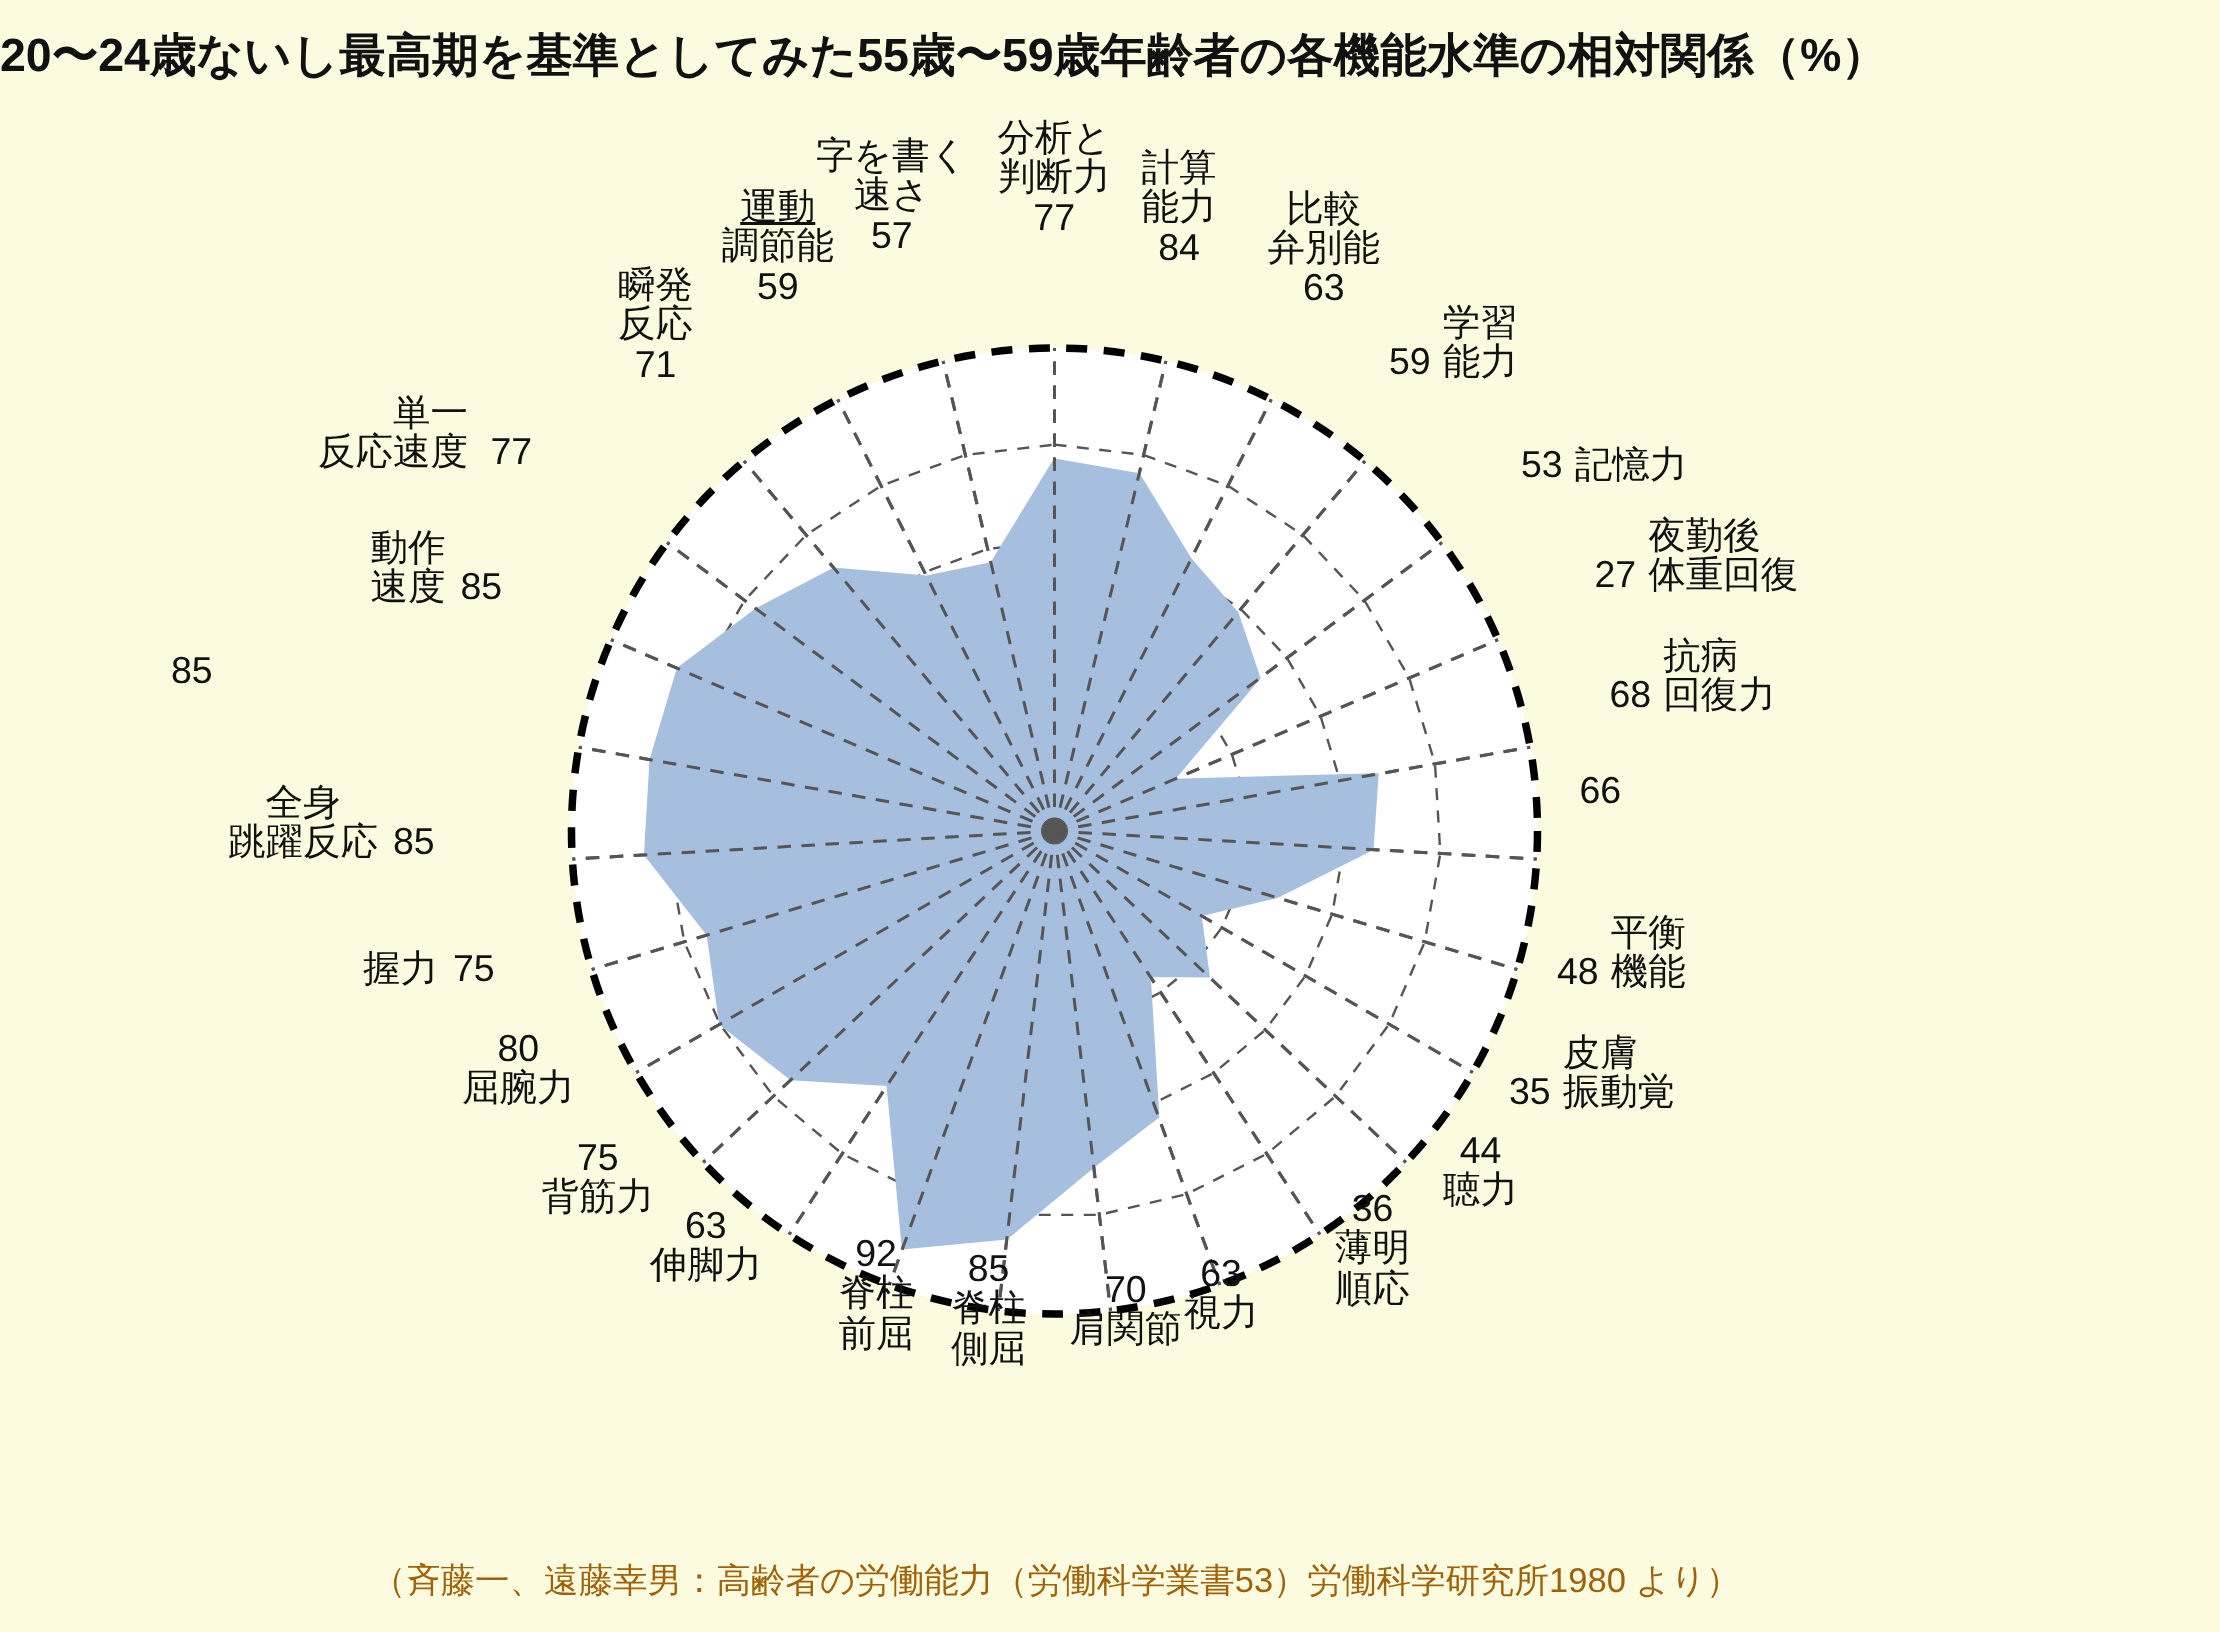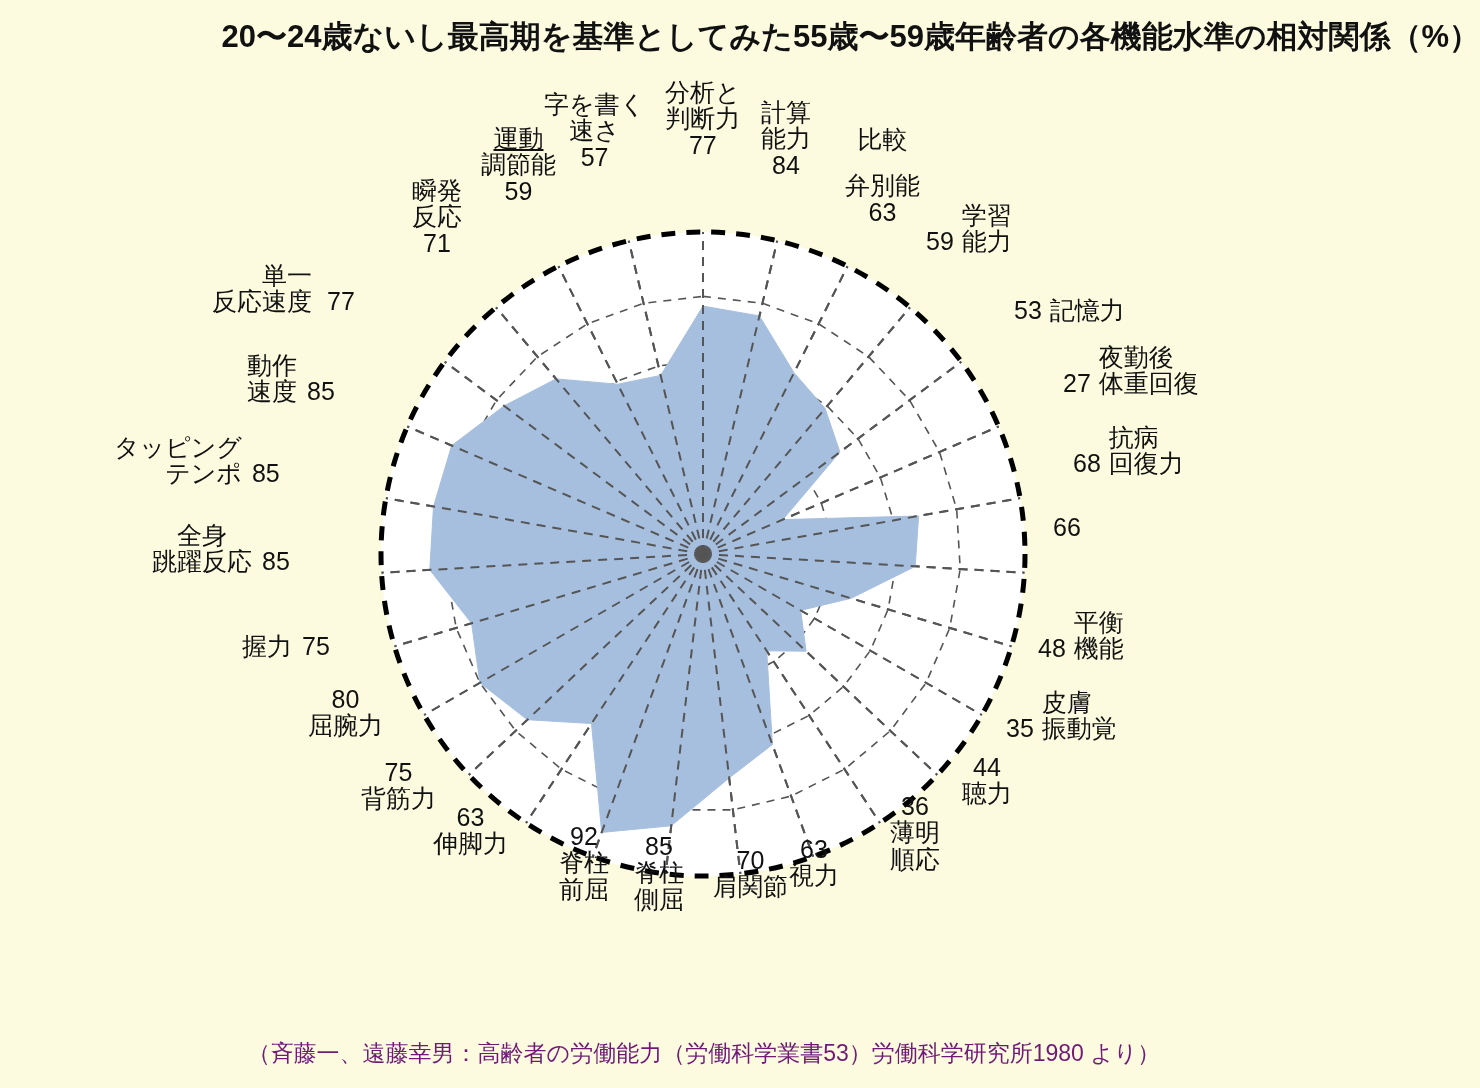--- a/index.html
+++ b/index.html
@@ -6,27 +6,27 @@
   body{
     width:1480px;height:1088px;
     background:#fcfbe0;
     font-family:"Liberation Sans","DejaVu Sans",sans-serif;
     color:#1a1a1a;
     overflow:hidden;
     position:relative;
   }
   #title{
     position:absolute;left:0;top:16px;width:1480px;
-    text-align:right;
+    text-align:left;
     font-size:31px;font-weight:bold;letter-spacing:0px;
     color:#111;
   }
   #source{
     position:absolute;left:0;top:1038px;width:1408px;
-    text-align:center;font-size:23px;color:#701a75;
+    text-align:center;font-size:23px;color:#a16207;
   }
   #plot{
     position:absolute;left:0;top:0;width:1480px;height:1010px;
   }
   .lbl{
     position:absolute;
     font-size:25px;line-height:1.05;
     color:#111;
     white-space:nowrap;
     text-align:center;
@@ -122,21 +122,21 @@
       <div class="lbl" style="left: 761px; top: 99px;">
         <span class="name">
           <span style="display: block;">計算</span>
           <span style="display: block;">能力</span>
         </span>
         <span class="val">84</span>
       </div>
       <div class="lbl" style="left: 845px; top: 126px;">
         <span class="name">
           <span style="display: block;">比較</span>
-          <span style="display: block; margin-top: 20px;">弁別能</span>
+          <span style="display: block;">弁別能</span>
         </span>
         <span class="val">63</span>
       </div>
       <div class="lbl" style="display: flex; align-items: flex-end; gap: 8px; left: 926px; top: 202px;">
         <span class="val">59</span>
         <span class="name" style="text-align: left;">
           <span style="display: block;">学習</span>
           <span style="display: block;">能力</span>
         </span>
       </div>
@@ -241,24 +241,20 @@
         <span class="val">75</span>
       </div>
       <div class="lbl" style="display: flex; align-items: flex-end; gap: 10px; left: 152px; top: 522px;">
         <span class="name" style="">
           <span style="display: block;">全身</span>
           <span style="display: block;">跳躍反応</span>
         </span>
         <span class="val">85</span>
       </div>
       <div class="lbl" style="display: flex; align-items: flex-end; gap: 10px; left: 114px; top: 434px;">
-        <span class="name" style="text-align: right;">
-          <span style="display: block;">タッピング</span>
-          <span style="display: block;">テンポ</span>
-        </span>
         <span class="val">85</span>
       </div>
       <div class="lbl" style="display: flex; align-items: flex-end; gap: 10px; left: 247px; top: 352px;">
         <span class="name" style="text-align: right;">
           <span style="display: block;">動作</span>
           <span style="display: block;">速度</span>
         </span>
         <span class="val">85</span>
       </div>
       <div class="lbl" style="display: flex; align-items: flex-end; gap: 15px; left: 212px; top: 262px;">

